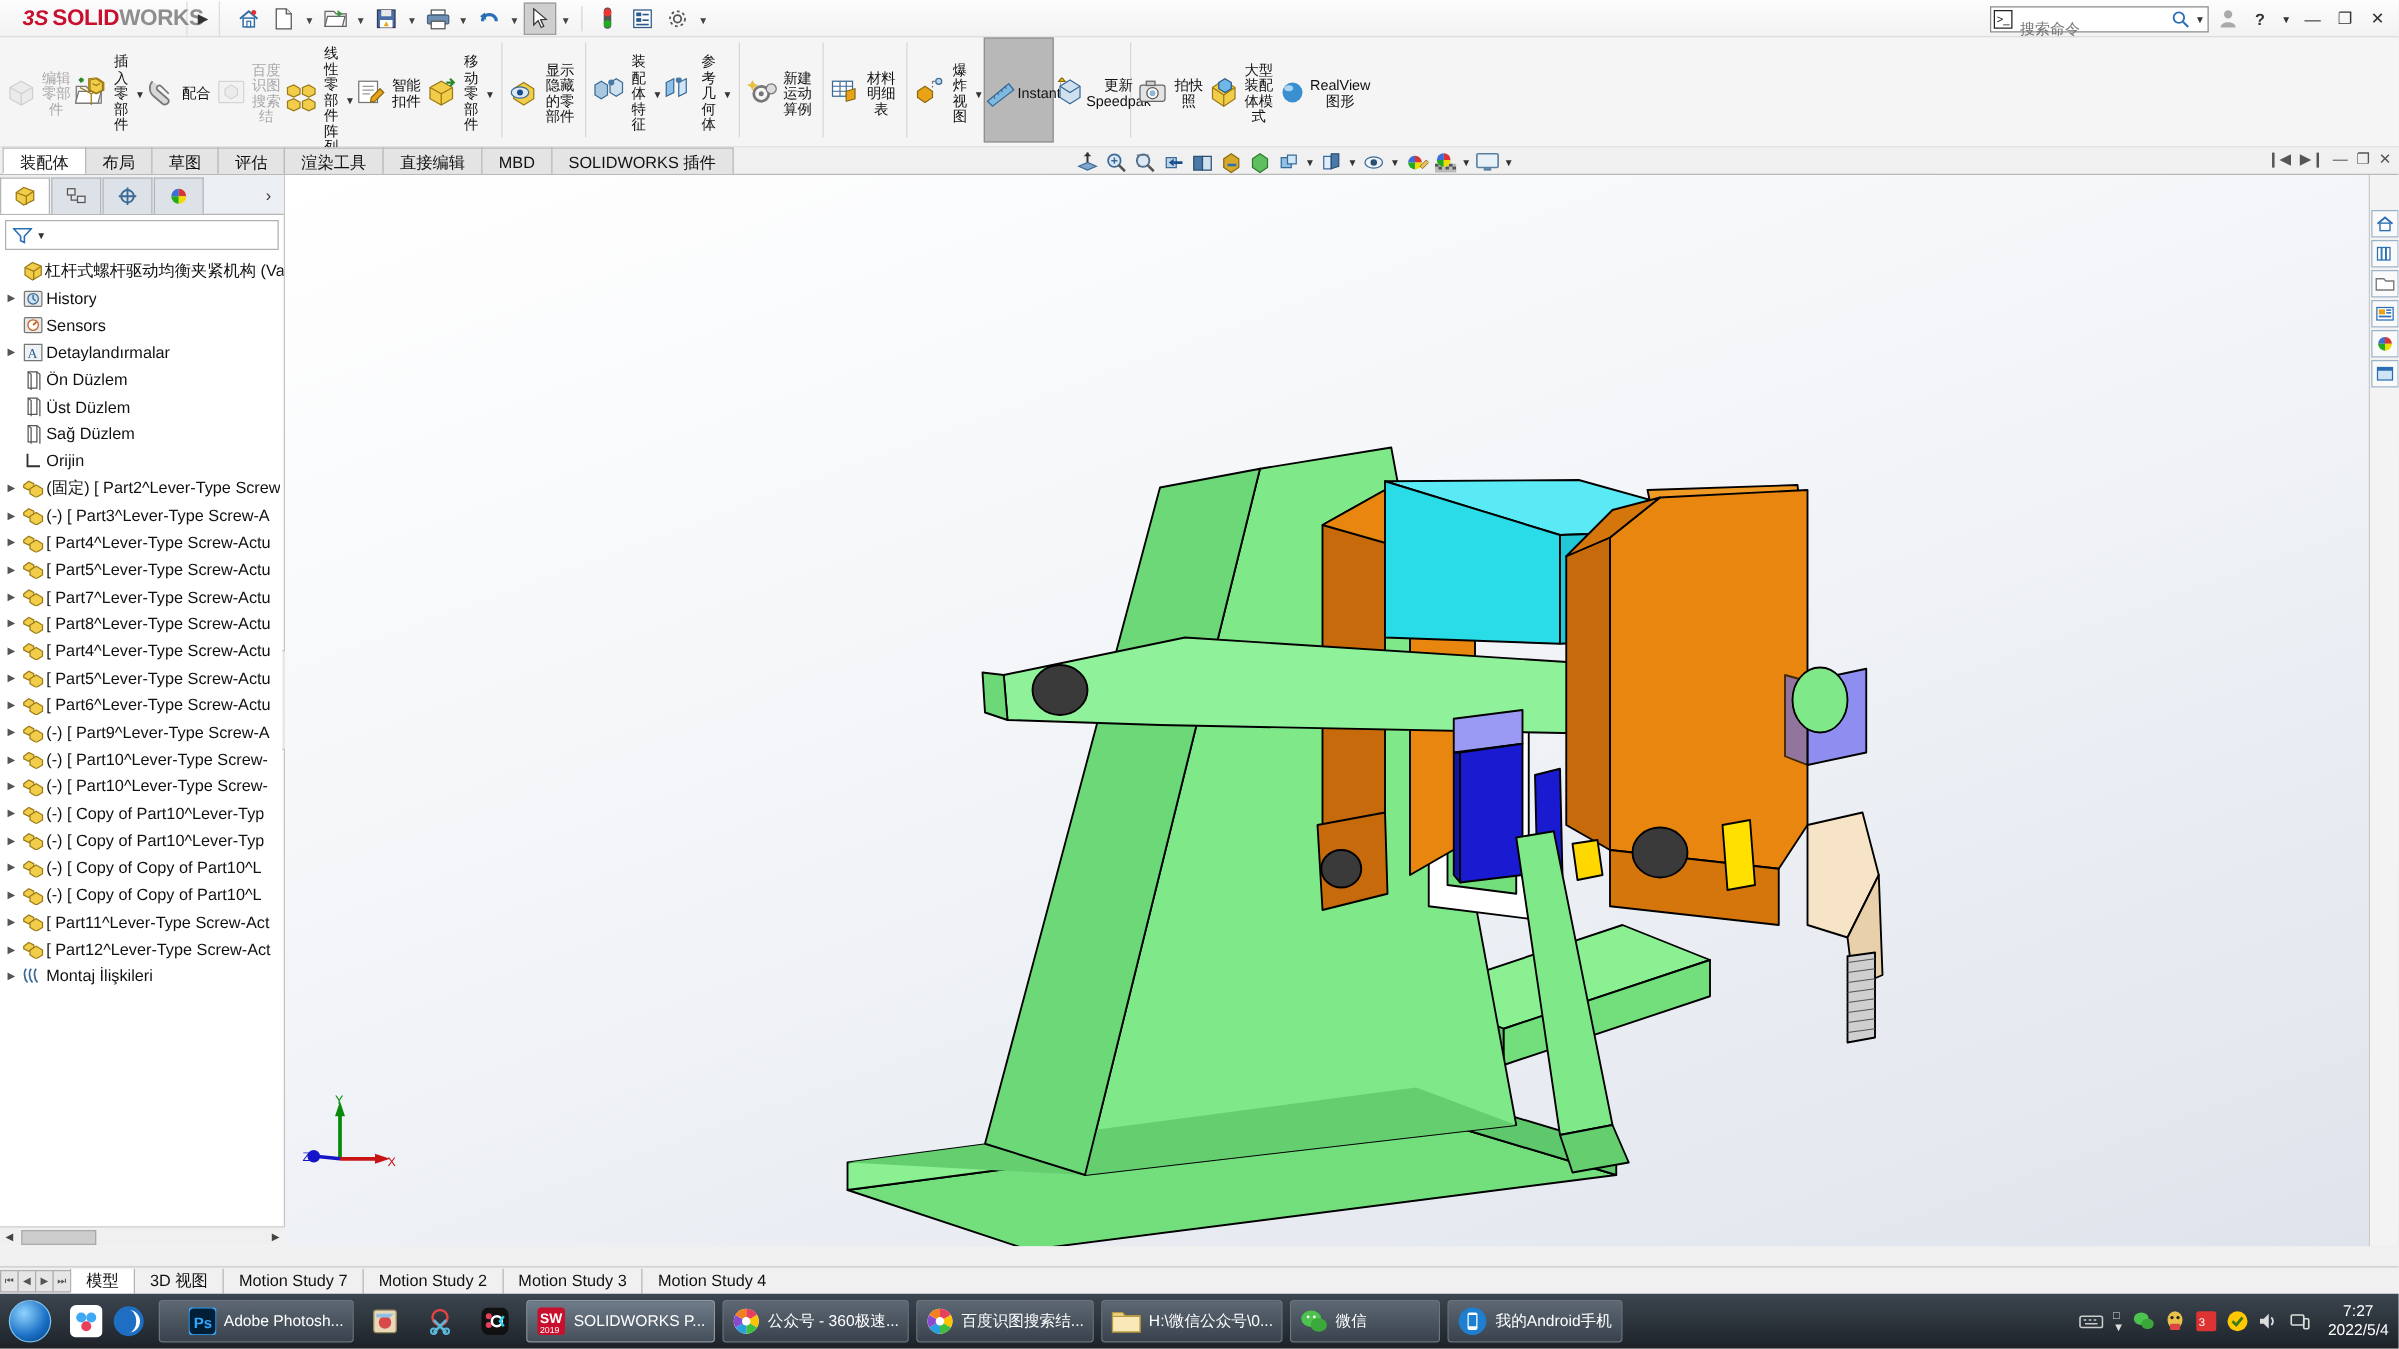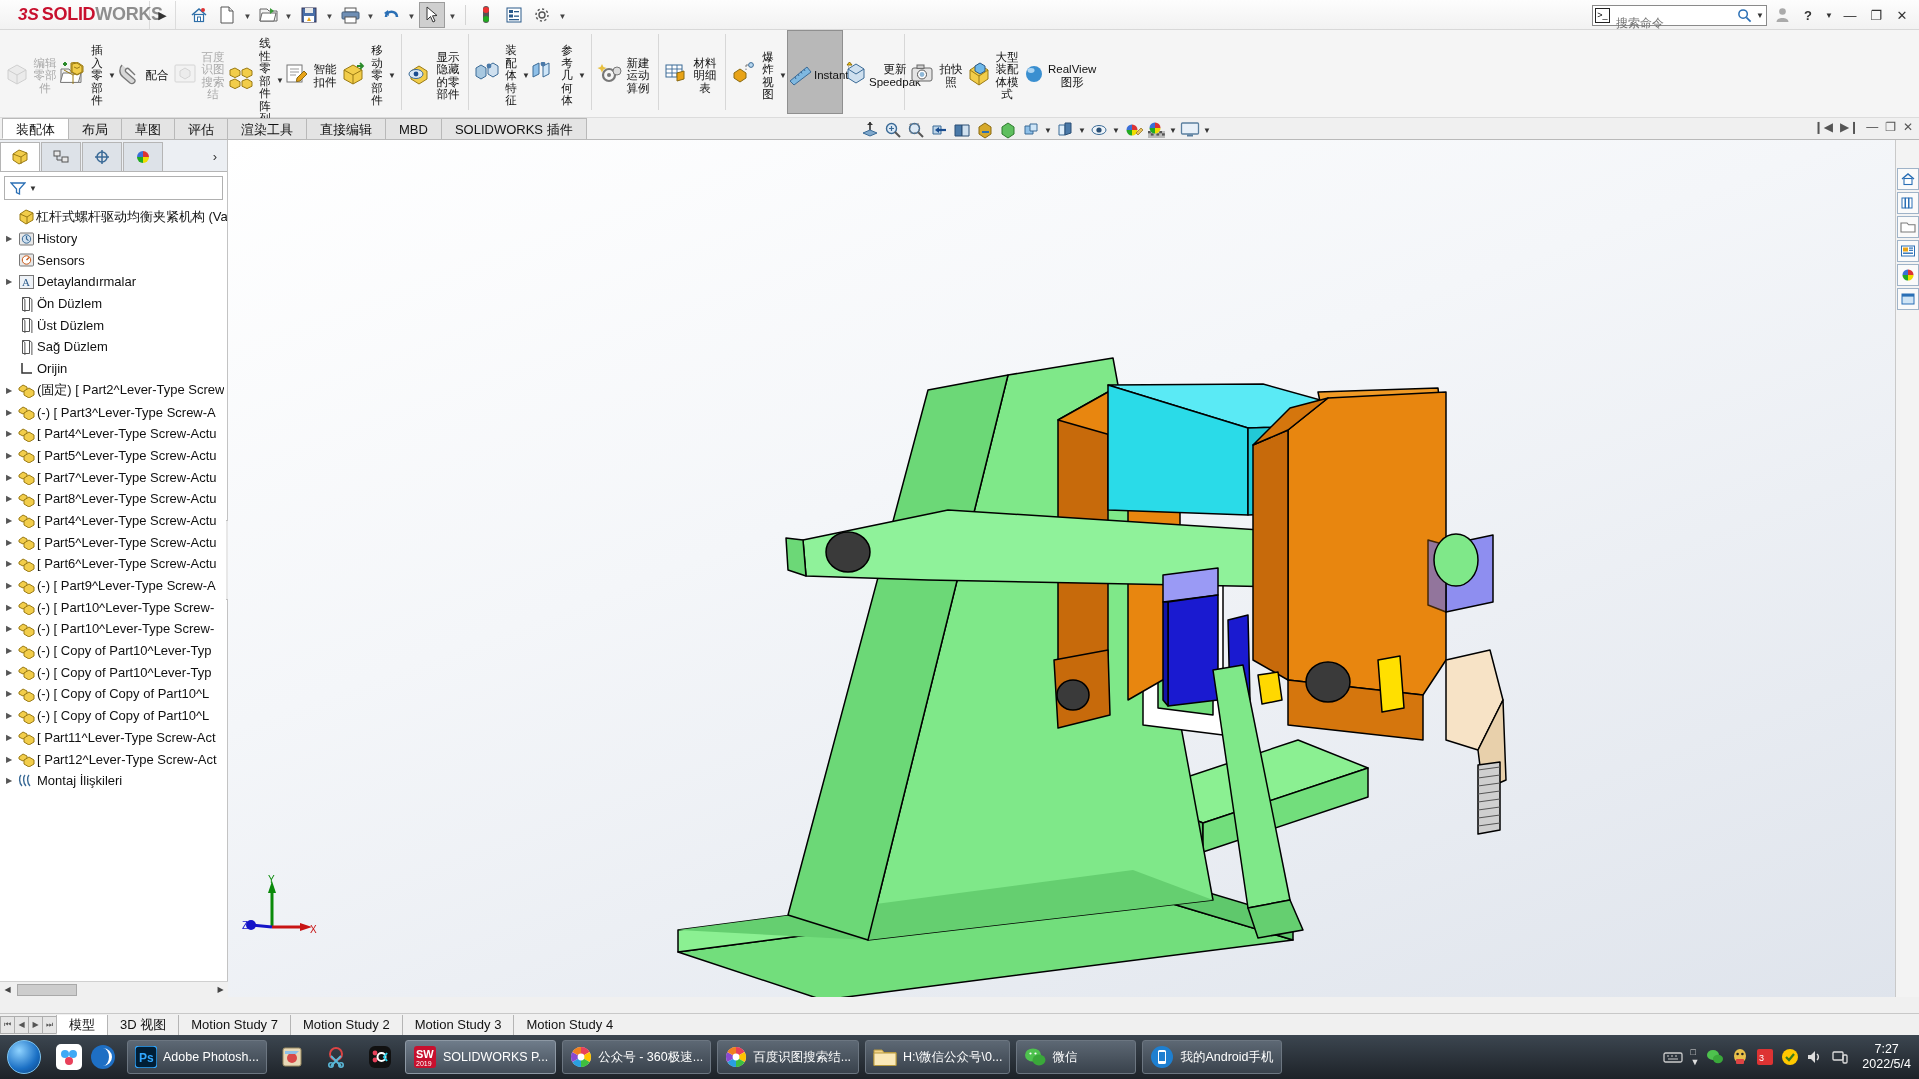--- a/index.html
+++ b/index.html
@@ -1110,21 +1110,21 @@
           <circle cx="17" cy="10" r="4" fill="#3fa9f5"></circle>
           <circle cx="13" cy="17" r="4" fill="#e8405a"></circle>
         </svg>
       <svg width="26" height="26" viewBox="0 0 26 26">
           <circle cx="13" cy="13" r="12" fill="#1e6fc4"></circle>
           <path d="M13 4 a9 9 0 0 1 0 18 a6 9 0 0 0 0 -18z" fill="#fff"></path>
         </svg>
     </div>
     <div id="taskbtns" style="display:flex;align-items:center">
         <div class="tbtn">
-          <span style="display: flex;">
+          <span style="display: flex; margin-left: 16px;">
             <svg width="22" height="22" viewBox="0 0 22 22">
               <rect width="22" height="22" rx="4" fill="#001e36" stroke="#31a8ff" stroke-width="1.4"></rect>
               <text x="4" y="16" font-size="12" font-weight="bold" fill="#31a8ff" font-family="Liberation Sans, sans-serif">Ps</text>
             </svg>
           </span>
           <span class="tl">Adobe Photosh...</span>
         </div>
         <div class="tbtn" style="min-width: 38px; max-width: 38px; justify-content: center; background: transparent; border: none;">
           <span style="display: flex;">
             <svg width="22" height="22" viewBox="0 0 22 22">

